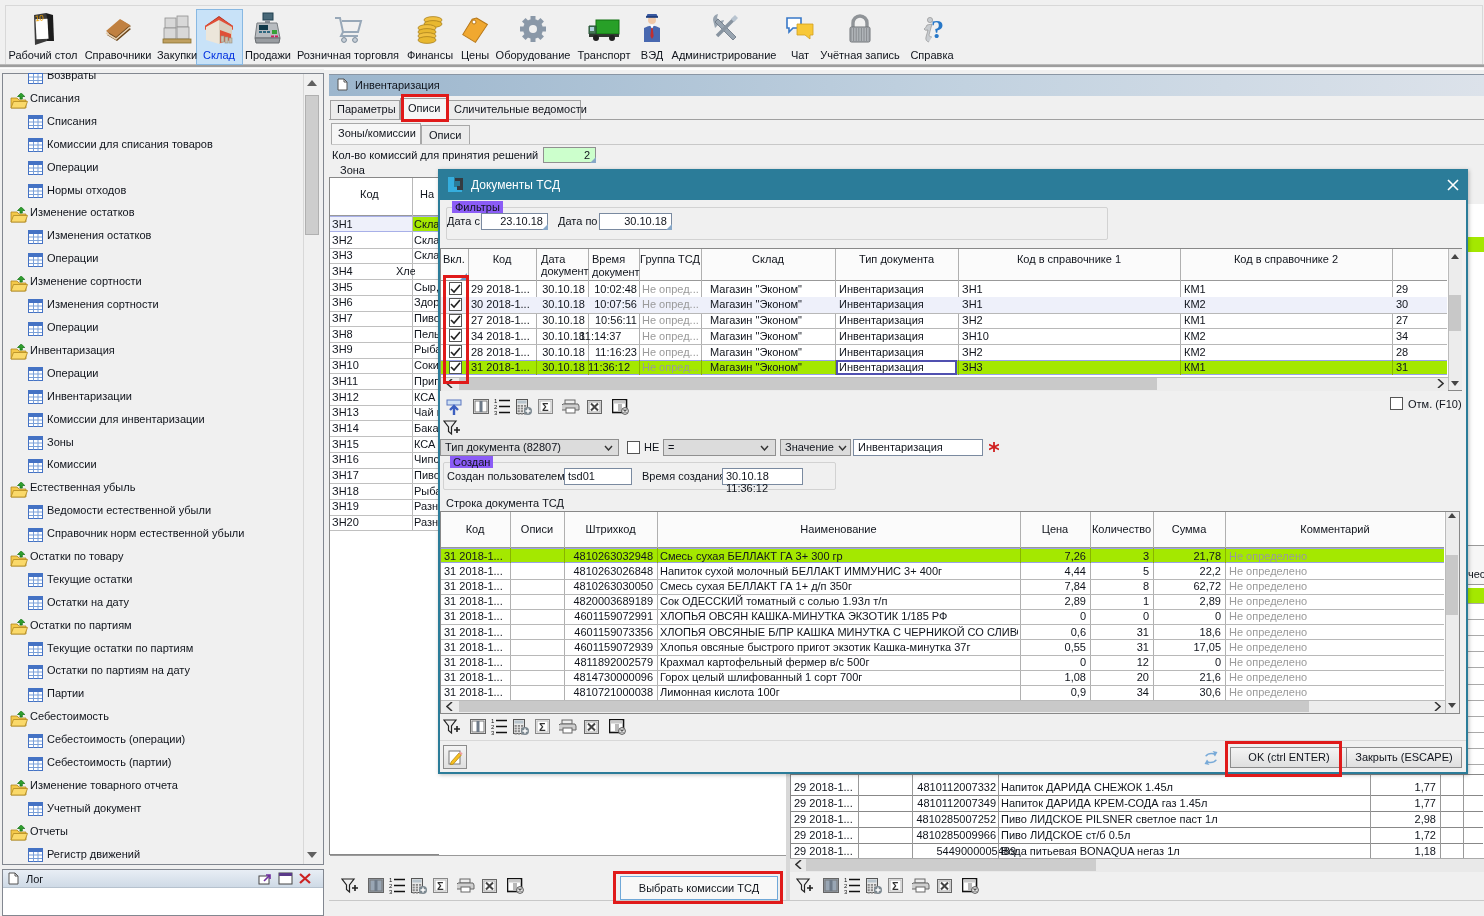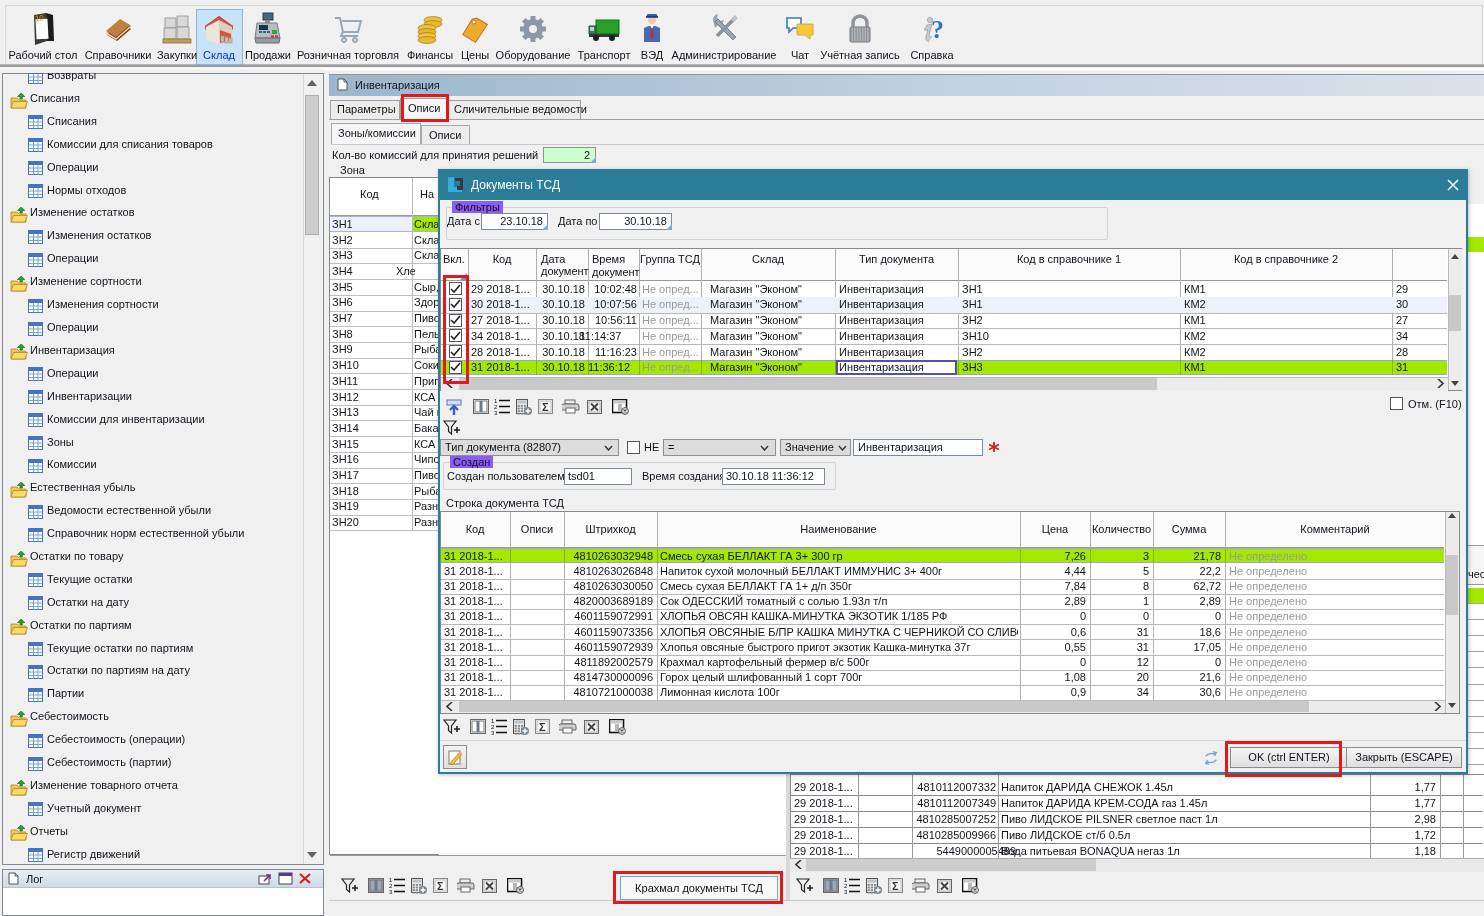--- a/index.html
+++ b/index.html
@@ -672,21 +672,21 @@
     <rect x="2" y="2" width="11" height="10" fill="#fff" stroke="#aaa"></rect>
     <path d="M4 3.5 l7 7 M11 3.5 l-7 7" stroke="#444" stroke-width="2"></path>
   </svg>
 <svg class="ab" style="left:507px;top:878px;" width="17" height="16" viewBox="0 0 17 16">
     <rect x="0.5" y="0.5" width="14" height="13" fill="#fff" stroke="#111" stroke-width="1.6"></rect>
     <rect x="1.5" y="1.5" width="12" height="3" fill="#c8c8c8"></rect>
     <rect x="6" y="5" width="4" height="8" fill="#b8b8b8"></rect>
     <circle cx="13" cy="12" r="3.4" fill="#e8e8e8" stroke="#555"></circle>
     <path d="M11.5 10.5 l3 3 M14.5 10.5 l-3 3" stroke="#555" stroke-width="1.2"></path>
   </svg>
-<div class="ab" style="left:620px;top:876px;width:158px;height:24px;background:#f8f8f8;border:1px solid #70a8d8;text-align:center;line-height:22px;">Крахмал документы ТСД</div>
+<div class="ab" style="left:620px;top:876px;width:158px;height:24px;background:#f8f8f8;border:1px solid #70a8d8;text-align:center;line-height:22px;">Выбрать комиссии ТСД</div>
 <div class="ab" style="left:786px;top:774px;width:4px;height:132px;background:#d8d8d8;"></div>
 <div class="ab" style="left:790px;top:774px;width:694px;height:98px;background:#fff;border:1px solid #888;border-right:none;"></div>
 <div class="hline" style="left:791px;top:794.6px;width:692px;background:#888;"></div>
 <div class="tx" style="left:794px;top:780.5px;">29 2018-1...</div>
 <div class="cell" style="left:912px;top:780.5px;width:84px;text-align:right;">4810112007332</div>
 <div class="tx" style="left:1001px;top:780.5px;">Напиток ДАРИДА СНЕЖОК 1.45л</div>
 <div class="cell" style="left:1370px;top:780.5px;width:66px;text-align:right;">1,77</div>
 <div class="hline" style="left:791px;top:810.7px;width:692px;background:#888;"></div>
 <div class="tx" style="left:794px;top:796.6px;">29 2018-1...</div>
 <div class="cell" style="left:912px;top:796.6px;width:84px;text-align:right;">4810112007349</div>
@@ -1030,21 +1030,21 @@
   </svg>
 <div class="fld" style="left:853px;top:439px;width:130px;height:17px;padding:1px 4px;">Инвентаризация</div>
 <svg class="ab" style="left:989px;top:442px;" width="10" height="10" viewBox="0 0 10 10">
     <path d="M5 0 V10 M0 2.5 L10 7.5 M10 2.5 L0 7.5" stroke="#d02020" stroke-width="1.8"></path>
   </svg>
 <div class="grp" style="left:443px;top:462px;width:393px;height:28px;"></div>
 <div class="grplab" style="left:450px;top:456px;">Создан</div>
 <div class="tx" style="left:447px;top:470px;">Создан пользователем</div>
 <div class="fld" style="left:564px;top:468px;width:68px;height:17px;padding:1px 3px;">tsd01</div>
 <div class="tx" style="left:642px;top:470px;">Время создания</div>
-<div class="fld" style="left:722px;top:468px;width:103px;height:17px;padding:1px 3px;">30.10.18 11:36:12</div>
+<div class="fld" style="left:722px;top:468px;width:81px;height:17px;padding:1px 3px;">30.10.18 11:36:12</div>
 <div class="tx" style="left:446px;top:497px;">Строка документа ТСД</div>
 <div class="ab" style="left:440px;top:511px;width:1020px;height:203px;background:#fff;border:1px solid #888;"></div>
 <div class="ab" style="left:441px;top:512px;width:1003px;height:36px;background:#fbfbfb;border-bottom:1px solid #999;"></div>
 <div class="vline" style="left:510px;top:512px;height:189px;background:#b0b0b0;"></div>
 <div class="vline" style="left:564px;top:512px;height:189px;background:#b0b0b0;"></div>
 <div class="vline" style="left:657px;top:512px;height:189px;background:#b0b0b0;"></div>
 <div class="vline" style="left:1020px;top:512px;height:189px;background:#b0b0b0;"></div>
 <div class="vline" style="left:1090px;top:512px;height:189px;background:#b0b0b0;"></div>
 <div class="vline" style="left:1153px;top:512px;height:189px;background:#b0b0b0;"></div>
 <div class="vline" style="left:1225px;top:512px;height:189px;background:#b0b0b0;"></div>

